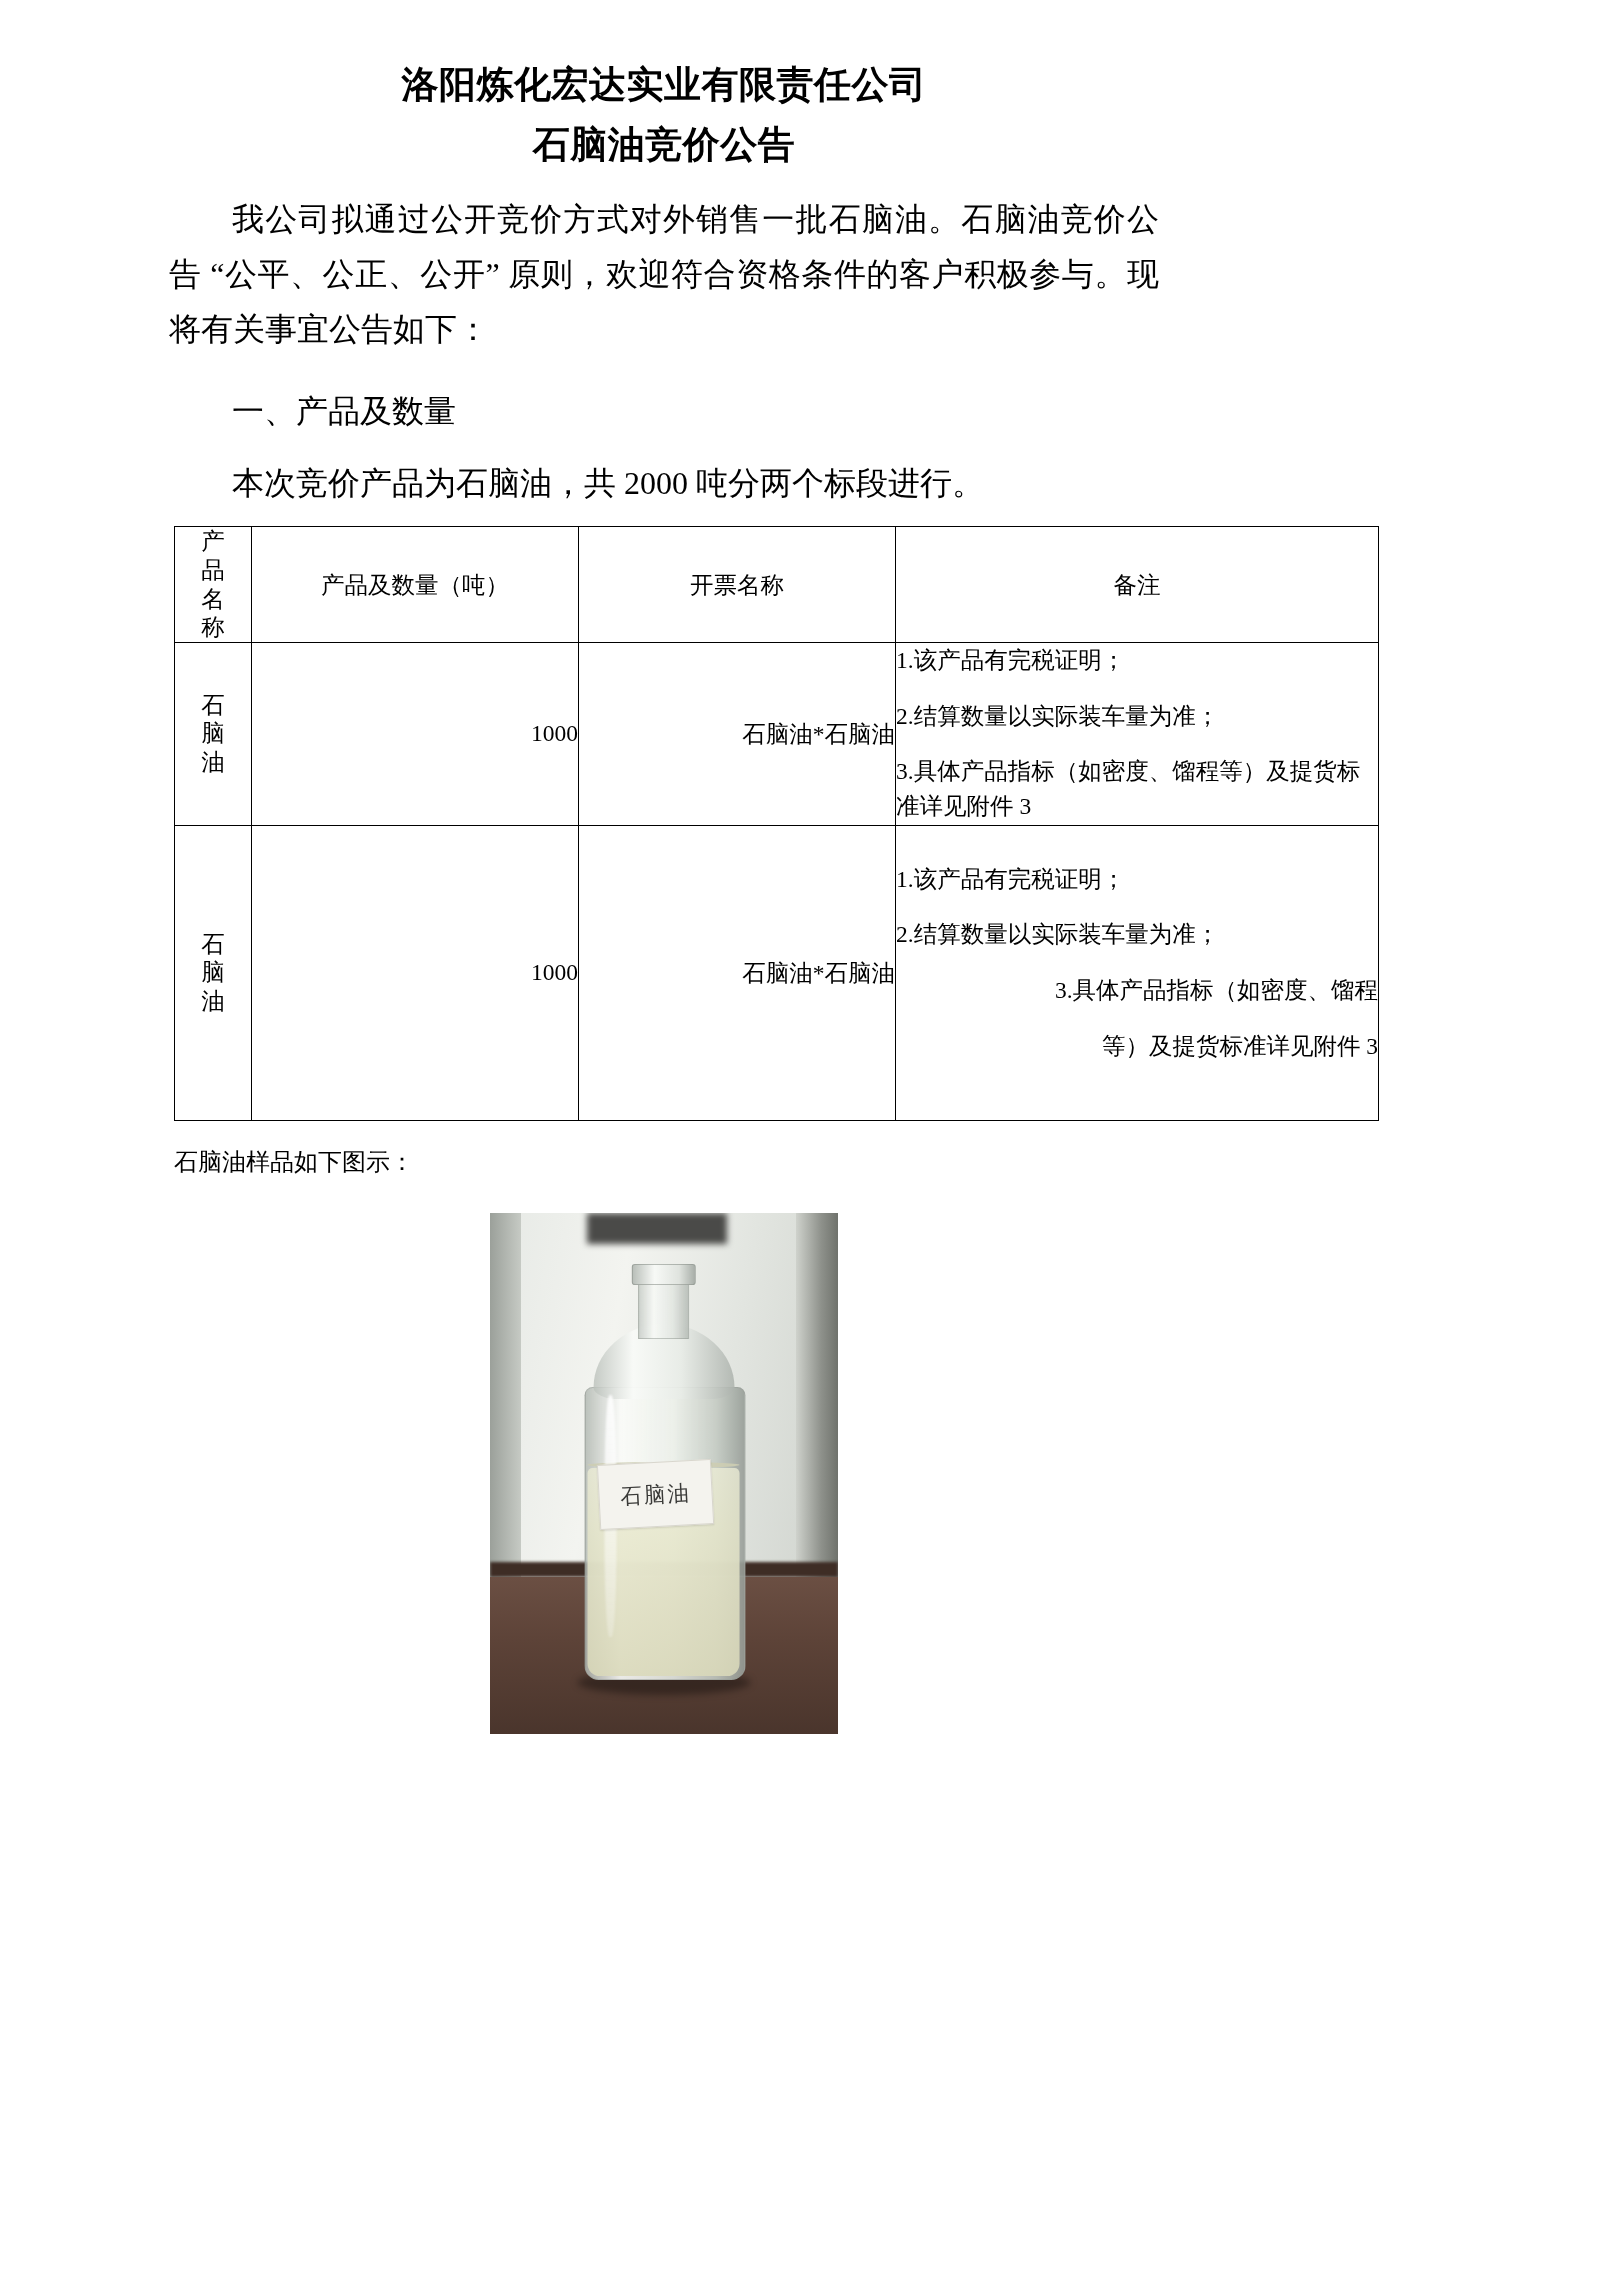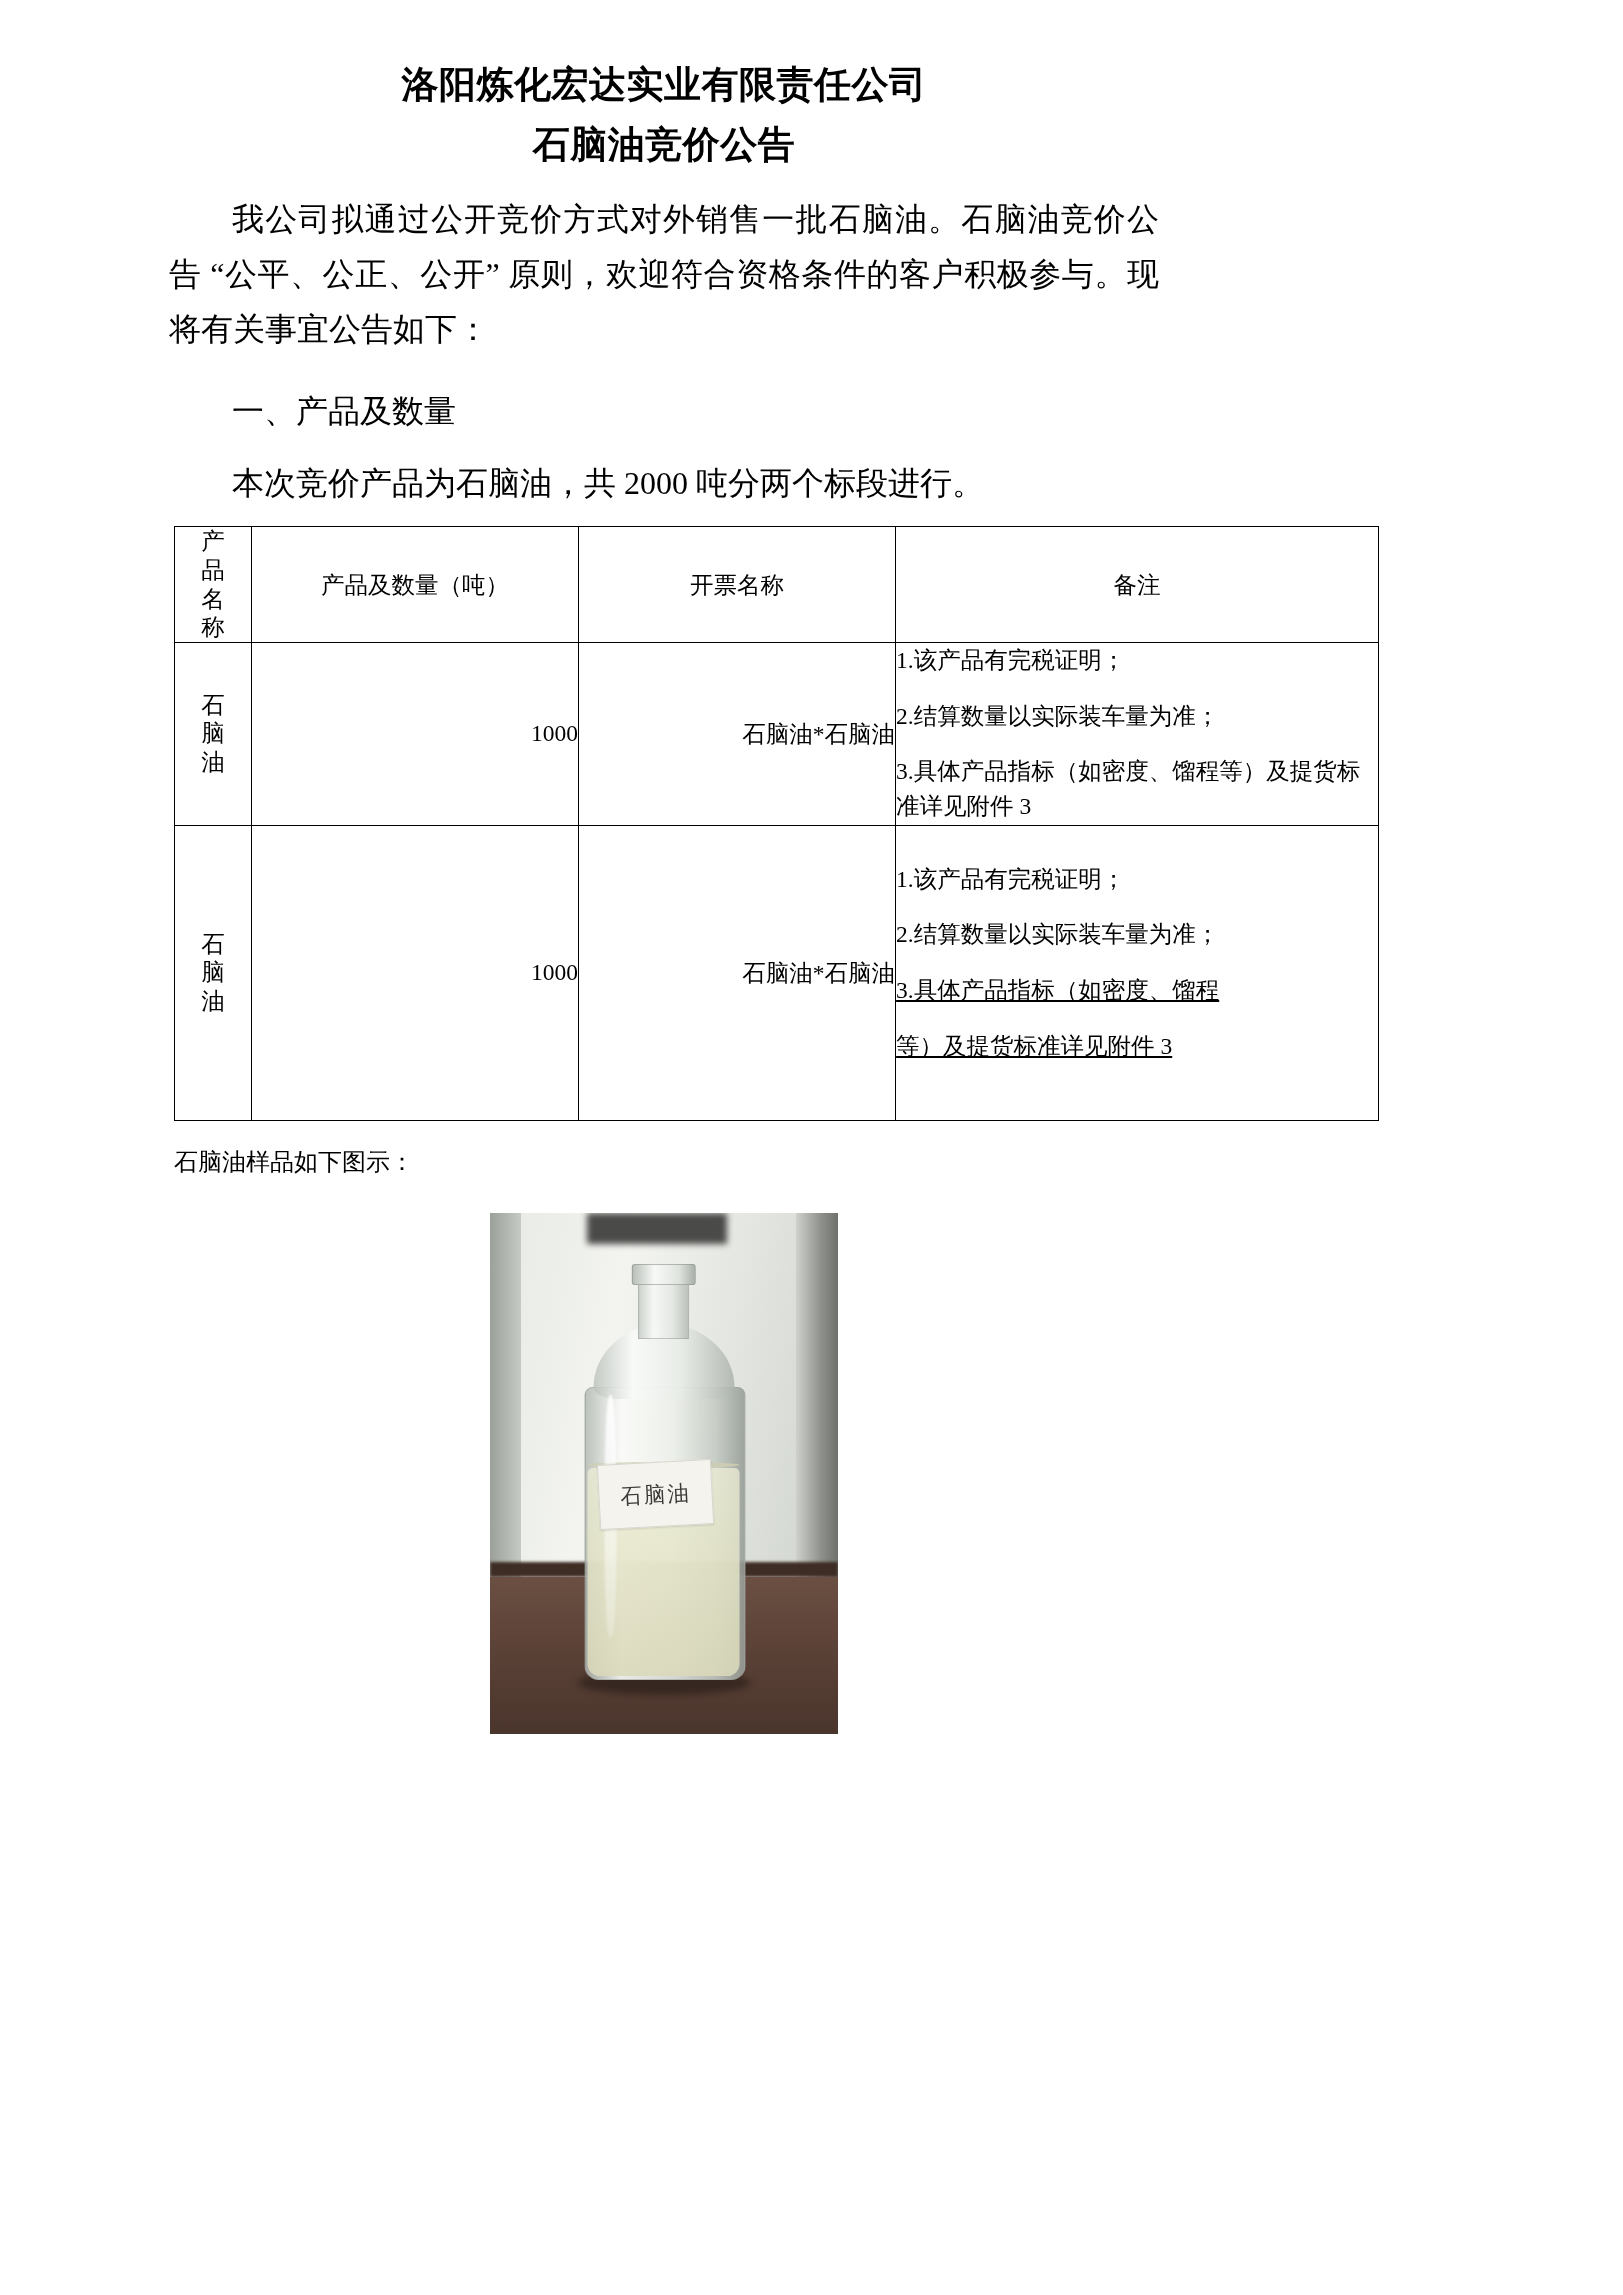--- a/index.html
+++ b/index.html
@@ -103,21 +103,21 @@
     line-height: 1.5;
   }
   .notes p {
     margin: 0 0 20.4px 0;
   }
   .notes p:last-child { margin-bottom: 0; }
   .notes .indent-hang {
     text-indent: 4.1px;
   }
   .row2 .notes { padding-top: 36px; padding-bottom: 56px; }
-  .row2 .notes p.n3 { text-align: left; text-indent: 0; text-decoration: underline; }
+  .row2 .notes p.n3 { text-align: right; text-indent: 0; }
   .caption {
     font-size: 24px;
     line-height: 1.6;
     margin: 22.5px 0 0 5.1px;
   }
   .figure {
     margin: 31px auto 0 auto;
     width: 348px;
     height: 521px;
     position: relative;

